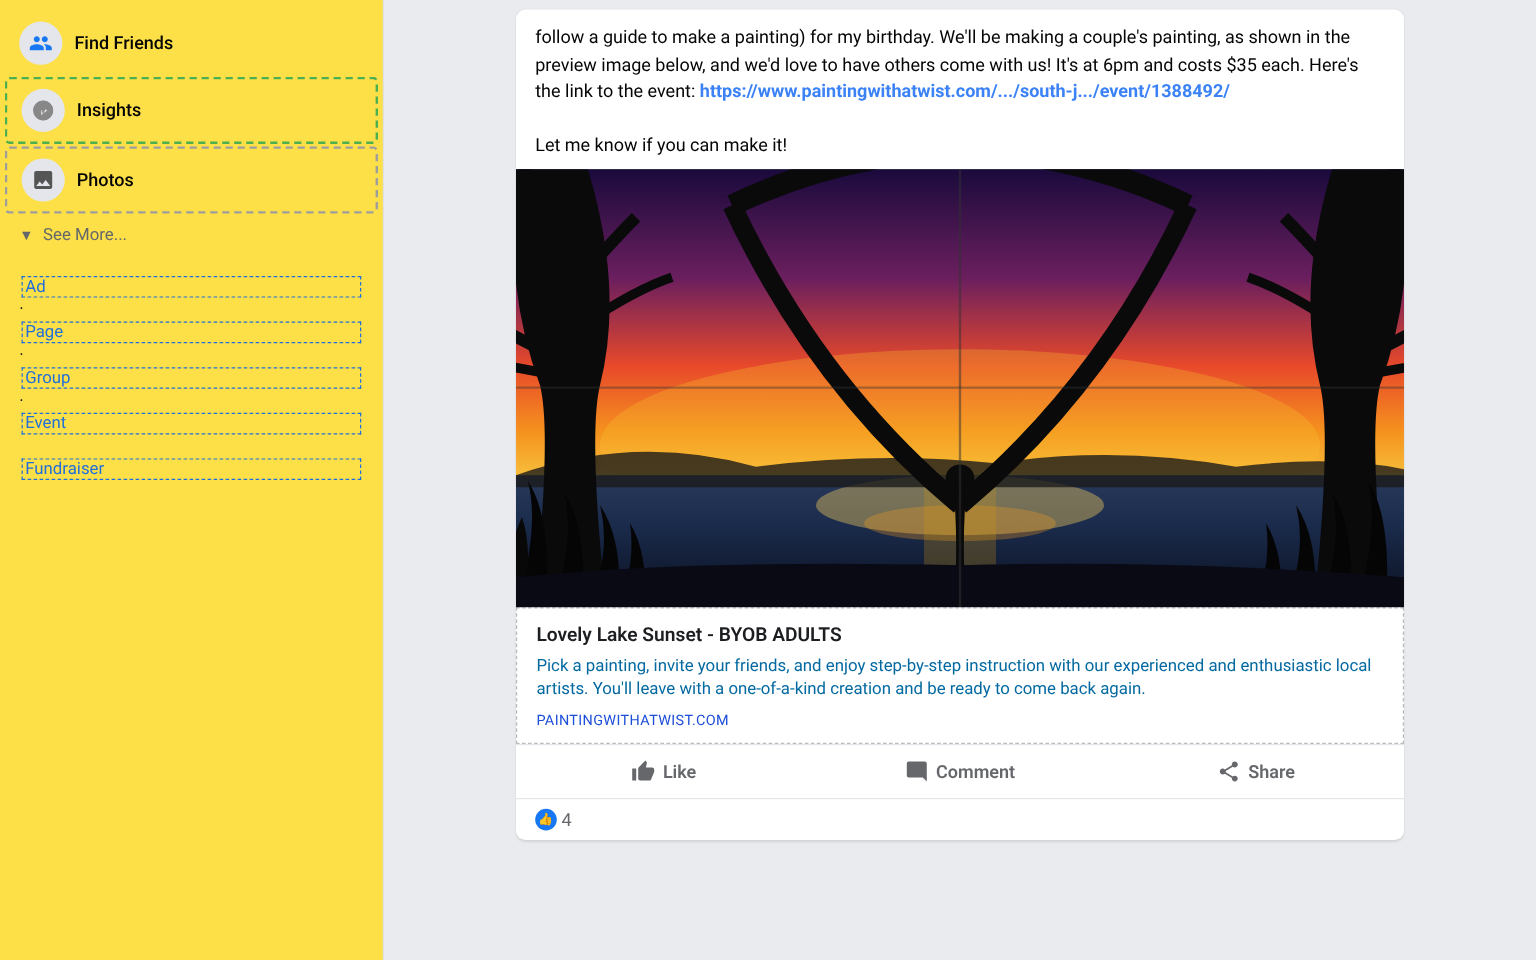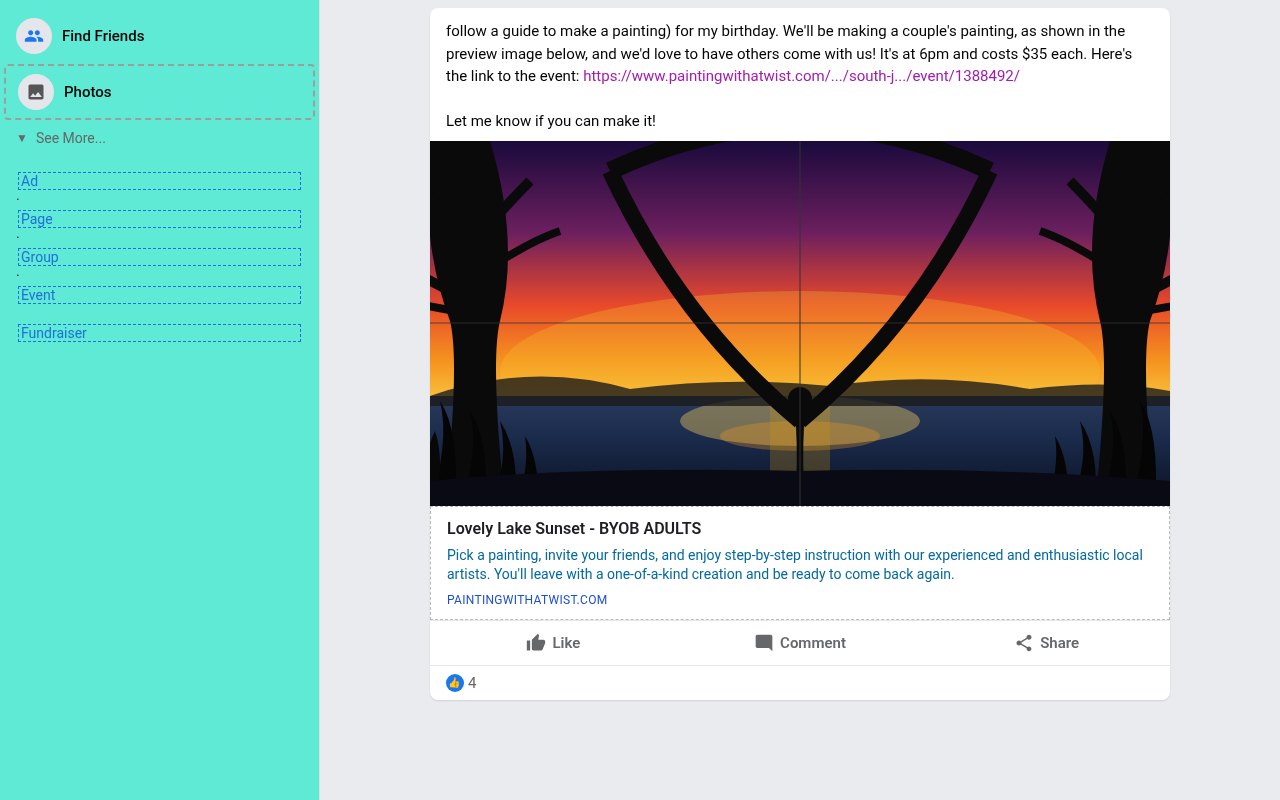--- a/index.html
+++ b/index.html
@@ -9,21 +9,21 @@
       display: flex;
       min-height: 800px;
       font-size: 14px;
       color: #1c1e21;
     }
 
     
     .sidebar {
       width: 320px;
       min-width: 320px;
-      background: #5eead4;
+      background: #fde047;
       border-right: 1px solid #dddfe2;
       padding-top: 8px;
     }
 
     .sidebar-item {
       display: flex;
       align-items: center;
       padding: 8px 12px;
       cursor: pointer;
       border-radius: 4px;
@@ -127,23 +127,24 @@
     }
 
     .post-text {
       padding: 12px 16px 8px;
       font-size: 15px;
       line-height: 1.5;
       color: #050505;
     }
 
     .post-link {
-      color: #a21caf;
+      color: #3b82f6;
       text-decoration: none;
       cursor: pointer;
+      font-weight: bold;
     }
 
     
     .post-image-container {
       position: relative;
       width: 100%;
       height: 365px;
       overflow: hidden;
       background: #1a1a2e;
     }
@@ -244,20 +245,30 @@
 
   <div class="sidebar-item">
     <div class="icon">
       <svg viewBox="0 0 24 24" fill="#1877f2">
         <path d="M16 11c1.66 0 2.99-1.34 2.99-3S17.66 5 16 5c-1.66 0-3 1.34-3 3s1.34 3 3 3zm-8 0c1.66 0 2.99-1.34 2.99-3S9.66 5 8 5C6.34 5 5 6.34 5 8s1.34 3 3 3zm0 2c-2.33 0-7 1.17-7 3.5V19h14v-2.5c0-2.33-4.67-3.5-7-3.5zm8 0c-.29 0-.62.02-.97.05 1.16.84 1.97 1.97 1.97 3.45V19h6v-2.5c0-2.33-4.67-3.5-7-3.5z"></path>
       </svg>
     </div>
     <span class="sidebar-item-label">Find Friends</span>
   </div>
 
+  <div class="sidebar-item insights-item">
+    <div class="icon">
+      <svg viewBox="0 0 24 24" fill="#888">
+        <path d="M12 2C6.48 2 2 6.48 2 12s4.48 10 10 10 10-4.48 10-10S17.52 2 12 2zm-2 14.5v-9l6 4.5-6 4.5z"></path>
+        <circle cx="12" cy="12" r="9" fill="none" stroke="#888" stroke-width="1.5"></circle>
+        <path d="M8 8 Q10 4 12 6 Q14 8 16 5 Q17 8 15 10 Q13 12 12 16 Q11 12 9 10 Q7 9 8 8z" fill="#888"></path>
+      </svg>
+    </div>
+    <span class="sidebar-item-label">Insights</span>
+  </div>
 
   <div class="sidebar-item photos-item">
     <div class="icon">
       <svg viewBox="0 0 24 24" fill="#555">
         <path d="M21 19V5c0-1.1-.9-2-2-2H5c-1.1 0-2 .9-2 2v14c0 1.1.9 2 2 2h14c1.1 0 2-.9 2-2zM8.5 13.5l2.5 3.01L14.5 12l4.5 6H5l3.5-4.5z"></path>
       </svg>
     </div>
     <span class="sidebar-item-label">Photos</span>
   </div>
 

